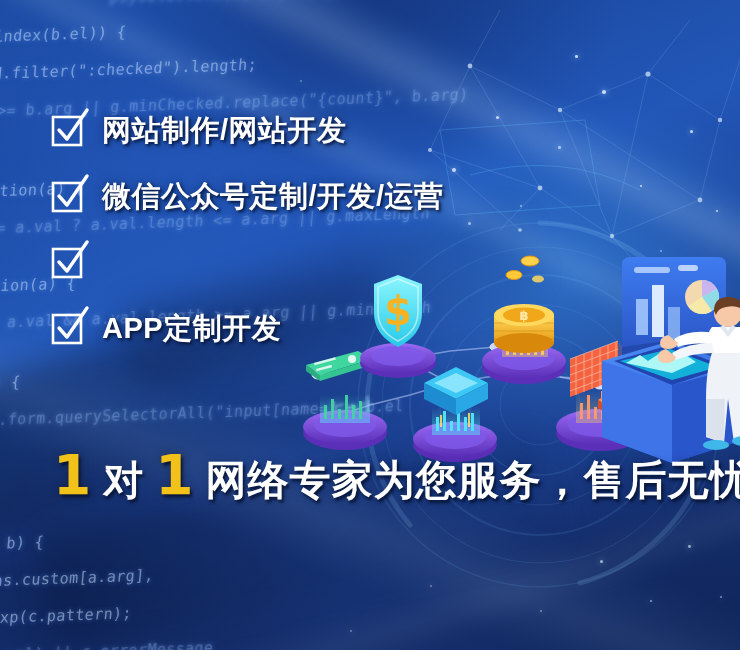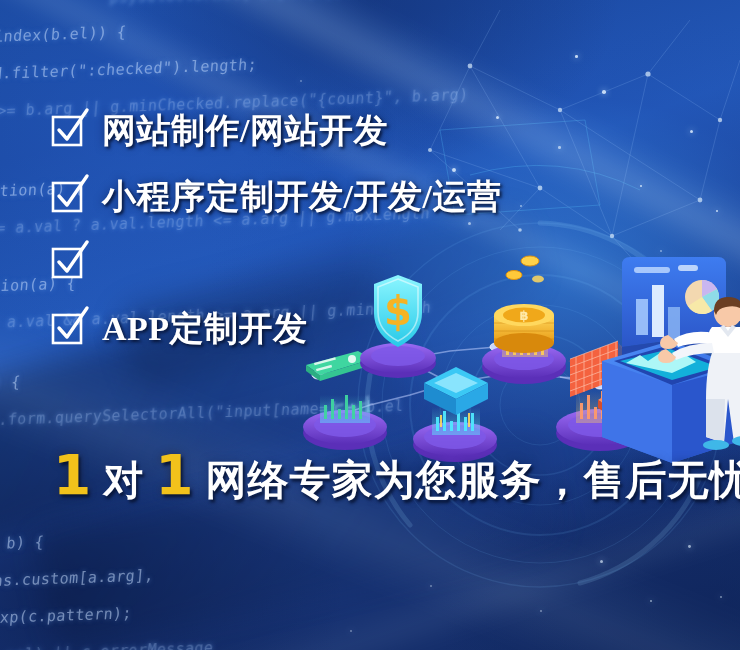--- a/index.html
+++ b/index.html
@@ -122,22 +122,22 @@
     height: 66px;
   }
   .chk {
     flex: 0 0 auto;
     width: 30px; height: 30px;
     position: relative;
     margin-right: 20px;
   }
   .chk svg { position: absolute; left: -2px; top: -8px; overflow: visible; }
   .feature-label {
-    font-family: Liberation Serif, serif;
-    font-size: 34px;
+    font-family: Liberation Sans, sans-serif;
+    font-size: 29px;
     font-weight: bold;
     color: #ffffff;
     letter-spacing: .5px;
     text-shadow:
       2px 2px 3px rgba(6,18,48,0.85),
       0 0 8px rgba(10,30,80,0.6);
     white-space: nowrap;
   }
 
   .headline {
@@ -530,21 +530,21 @@
         <span class="feature-label">网站制作/网站开发</span>
       </div>
 
       <div class="feature-row">
         <span class="chk">
           <svg width="40" height="42" viewBox="0 0 40 42">
             <rect x="3" y="9" width="28" height="28" fill="none" stroke="#ffffff" stroke-width="2.6"></rect>
             <path d="M9 22 L17 31 L37 2" fill="none" stroke="#ffffff" stroke-width="3.4" stroke-linecap="round" stroke-linejoin="round"></path>
           </svg>
         </span>
-        <span class="feature-label">小程序定制开发/开发/运营</span>
+        <span class="feature-label">微信公众号定制/开发/运营</span>
       </div>
 
       <div class="feature-row">
         <span class="chk">
           <svg width="40" height="42" viewBox="0 0 40 42">
             <rect x="3" y="9" width="28" height="28" fill="none" stroke="#ffffff" stroke-width="2.6"></rect>
             <path d="M9 22 L17 31 L37 2" fill="none" stroke="#ffffff" stroke-width="3.4" stroke-linecap="round" stroke-linejoin="round"></path>
           </svg>
         </span>
       </div>

